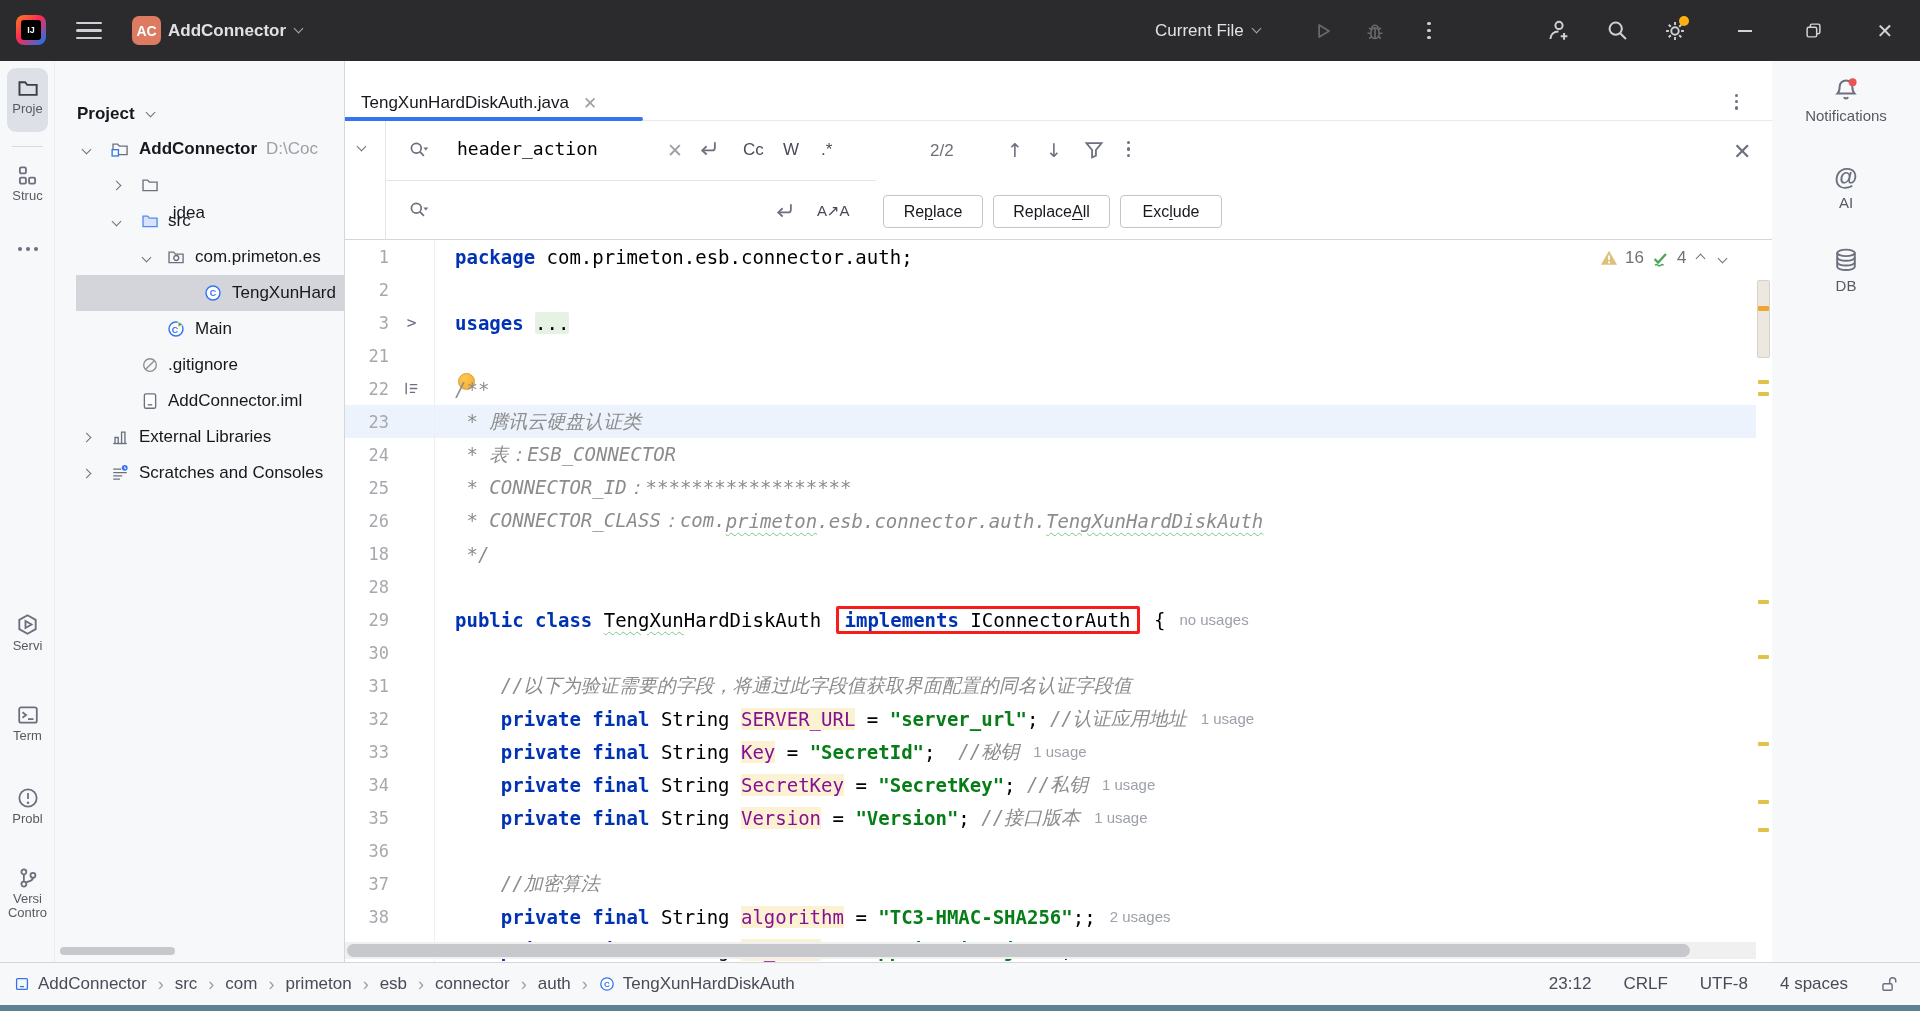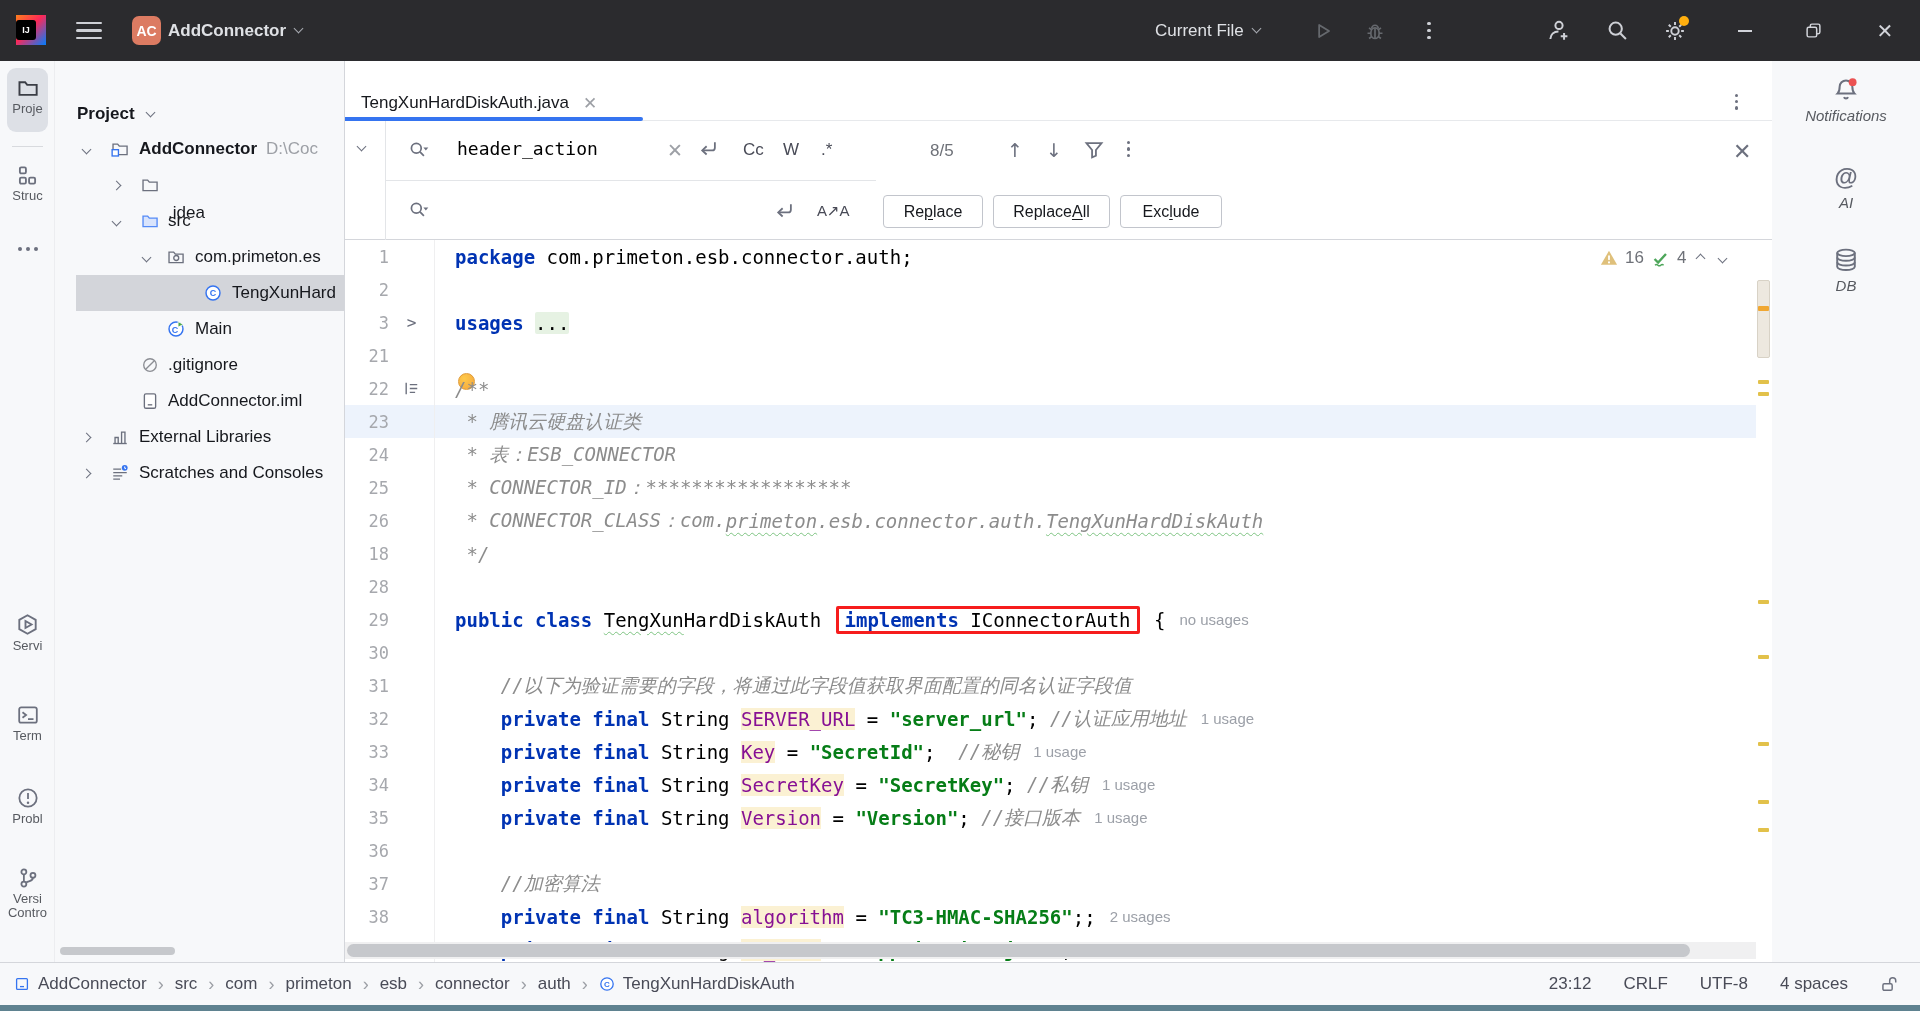--- a/index.html
+++ b/index.html
@@ -3,23 +3,23 @@
 <meta charset="utf-8">
 <style>
   * { margin:0; padding:0; box-sizing:border-box; }
   html,body { width:1920px; height:1011px; overflow:hidden; background:#fff;
     font-family:"Liberation Sans","DejaVu Sans",sans-serif; }
   .app { position:relative; width:1920px; height:1011px; background:#F7F8FA; }
 
   
   .titlebar { position:absolute; left:0; top:0; width:1920px; height:61px; background:#2B2B2E; }
   .titlebar .abs { position:absolute; display:flex; align-items:center; }
-  .logo { left:16px; top:15px; width:30px; height:30px; border-radius:0;
+  .logo { left:16px; top:15px; width:30px; height:30px; border-radius:8px;
     background:linear-gradient(135deg,#fc801d 0%,#fe2857 45%,#007eff 100%);
-    color:#fff; font-size:11px; font-weight:bold; }
+    color:#fff; font-size:11px; font-weight:bold; justify-content:center; }
   .logo .lg-in{ background:#000; color:#fff; width:20px;height:20px;border-radius:3px;
     display:flex;align-items:center;justify-content:center;font-size:9px;}
   .hamburger { left:76px; top:22px; width:26px; height:17px; flex-direction:column; justify-content:space-between;}
   .hamburger i { display:block; width:26px; height:2.4px; background:#CED0D6; border-radius:2px;}
   .ac-badge { left:132px; top:16px; width:29px; height:29px; border-radius:7px; background:#DC7B62;
     color:#fff; font-weight:bold; font-size:14px; justify-content:center;}
   .tb-text { color:#DFE1E5; font-size:17px; }
   .chv { display:inline-block; width:7px; height:7px; border-right:1.8px solid currentColor;
     border-bottom:1.8px solid currentColor; transform:rotate(45deg); margin-left:9px; margin-top:-4px;}
   .chv.up{ transform:rotate(-135deg); margin-top:4px;}
@@ -103,21 +103,21 @@
   .insp .chv{ margin:0 4px; color:#6C707E;}
   .err-stripe{ position:absolute; left:1411px; top:0; width:16px; height:722px; background:#fff;}
   .err-thumb{ position:absolute; left:1px; width:13px; background:#EDE8DF; border:1px solid #D8D2C6; border-radius:2px;}
   .err-mark{ position:absolute; left:2px; width:11px; border-radius:1px;}
   .hscroll{ position:absolute; left:0; top:702px; width:1411px; height:17px; background:#F0F0F1;}
   .hthumb{ position:absolute; left:2px; top:2px; width:1343px; height:13px; border-radius:7px; background:#C6C8CC;}
 
   
   .right-stripe{ position:absolute; left:1772px; top:61px; width:148px; height:901px; background:#F7F8FA;}
   .rs-item{ position:absolute; left:0; width:148px; display:flex; flex-direction:column; align-items:center; gap:4px;}
-  .rs-lab{ font-size:15px; color:#575A60;font-style:italic;}
+  .rs-lab{ font-size:15px; color:#575A60;}
 
   
   .statusbar{ position:absolute; left:0; top:962px; width:1920px; height:43px; background:#F7F8FA; border-top:1px solid #D4D6DB;
     display:flex; align-items:center; font-size:17px; color:#494B57;}
   .crumbs{ display:flex; align-items:center; gap:11px; padding-left:14px;}
   .crumb{ display:flex; align-items:center; gap:8px;}
   .crumb-sep{ color:#9DA0A6; font-size:18px;}
   .sb-right{ margin-left:auto; display:flex; align-items:center; gap:32px; padding-right:22px; color:#494B57;}
   .bottom-strip{ position:absolute; left:0; top:1005px; width:1920px; height:6px; background:#5F8290;}
   u{ text-decoration:underline; text-underline-offset:2px;}
@@ -461,21 +461,21 @@
       </div>
       <div class="sp-abs sp-query" style="left:112px; top:79px;"></div>
       <div class="sp-abs" style="left:428px; top:79px;">
         <svg width="22" height="22" viewBox="0 0 16 16" fill="none" stroke="#6C707E" stroke-width="1.3">
             <path d="M13 3v4a2 2 0 0 1-2 2H4.5"></path>
             <path d="M7 6 3.8 9l3.2 3"></path>
           </svg>
       </div>
       <div class="sp-abs sp-opt" style="left:472px; top:81px; font-size:15px;">A↗A</div>
 
-      <div class="sp-abs sp-results" style="left:585px; top:20px;">8/5</div>
+      <div class="sp-abs sp-results" style="left:585px; top:20px;">2/2</div>
       <div class="sp-abs arrow-ud" style="left:662px; top:18px;">↑</div>
       <div class="sp-abs arrow-ud" style="left:701px; top:18px;">↓</div>
       <div class="sp-abs" style="left:738px; top:18px;">
         <svg width="22" height="22" viewBox="0 0 16 16" fill="none" stroke="#6C707E" stroke-width="1.3">
             <path d="M2.5 3h11L9.4 8v4.2l-2.8 1.2V8z"></path>
           </svg>
       </div>
       <div class="sp-abs" style="left:782px; top:20px;">
           <span class="kebab-d">
             <i></i>

